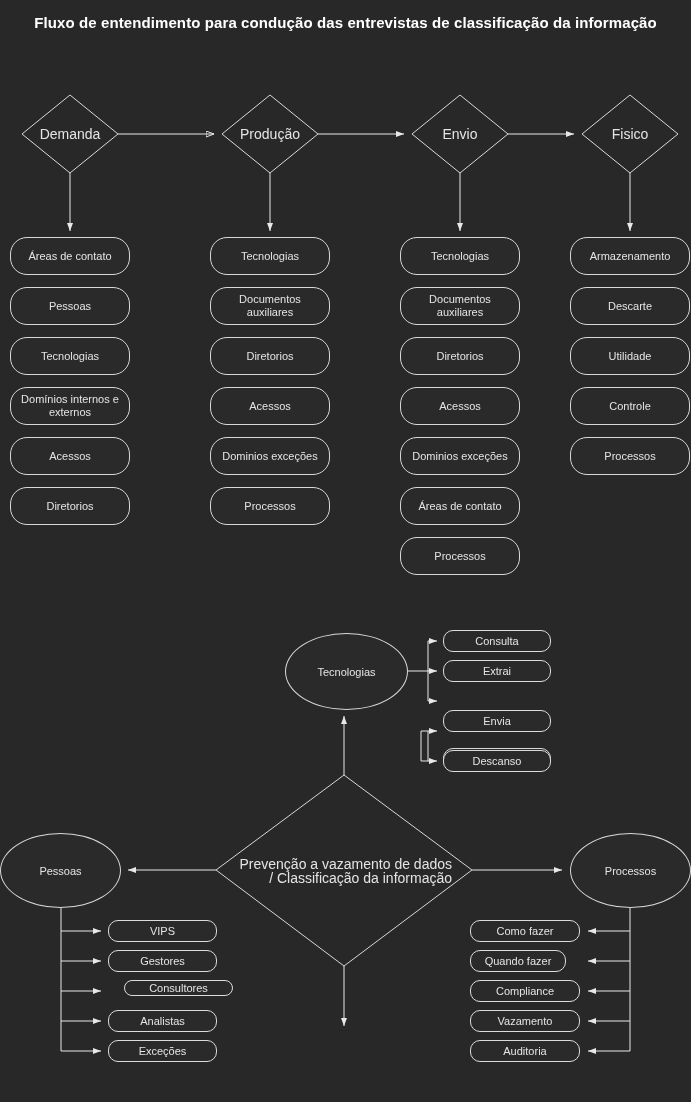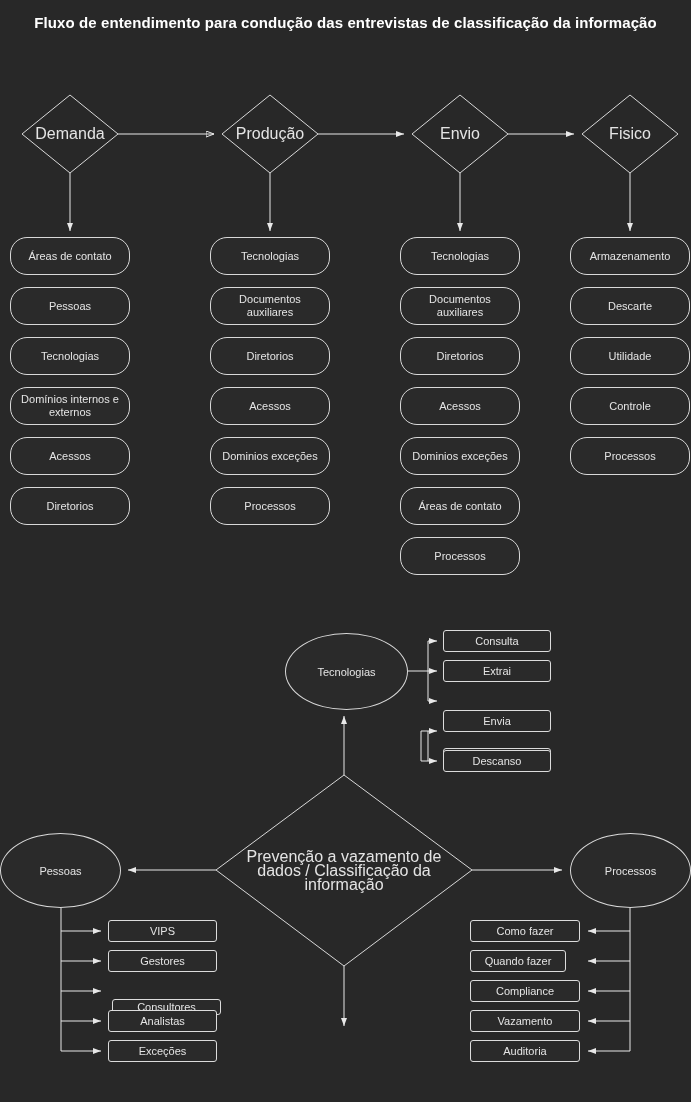--- a/index.html
+++ b/index.html
@@ -52,38 +52,38 @@
   .box {
     border: 1px solid #d8d8d8;
     border-radius: 17px;
     background: #2a2a2a;
     font-size: 11px;
     line-height: 13px;
     padding: 2px 4px;
   }
   .box-sm {
     border: 1px solid #dcdcdc;
-    border-radius: 3px;
+    border-radius: 10px;
     background: #2a2a2a;
     font-size: 11px;
     line-height: 13px;
   }
   .ellipse {
     border: 1px solid #d8d8d8;
     border-radius: 50%;
     background: #2a2a2a;
     font-size: 11px;
   }
   .diamond-label {
     position: absolute;
     display: flex;
     align-items: center;
     justify-content: center;
-    text-align: center;
-    font-size: 16px;
+    text-align: right;
+    font-size: 14px;
     line-height: 14px;
     color: #e4e4e4;
   }
 </style>
 </head>
 <body>
 
 <div id="canvas">
 
   <div class="title">Fluxo de entendimento para condução das entrevistas de classificação da informação</div>
@@ -202,21 +202,21 @@
   <div class="node box-sm" style="left:443px; top:690px; width:108px; height:22px;margin-top:20px;">Envia</div>
   <div class="node box-sm" style="left:443px; top:748px; width:108px; height:22px;">Imputa</div>
   <div class="node box-sm" style="left:443px; top:750px; width:108px; height:22px;">Descanso</div>
 
   <div class="diamond-label" style="left:236px; top:855px; width:216px; height:32px;">Prevenção a vazamento de dados / Classificação da informação</div>
 
   <div class="node ellipse" style="left:0px; top:833px; width:121px; height:75px;">Pessoas</div>
 
   <div class="node box-sm" style="left:108px; top:920px; width:109px; height:22px;">VIPS</div>
   <div class="node box-sm" style="left:108px; top:950px; width:109px; height:22px;">Gestores</div>
-  <div class="node box-sm" style="left:112px; top:980px; width:109px; height:16px;margin-top:19px;">Consultores</div>
+  <div class="node box-sm" style="left:124px; top:980px; width:109px; height:16px;">Consultores</div>
   <div class="node box-sm" style="left:108px; top:1010px; width:109px; height:22px;">Analistas</div>
   <div class="node box-sm" style="left:108px; top:1040px; width:109px; height:22px;">Exceções</div>
 
   <div class="node ellipse" style="left:570px; top:833px; width:121px; height:75px;">Processos</div>
 
   <div class="node box-sm" style="left:470px; top:920px; width:110px; height:22px;">Como fazer</div>
   <div class="node box-sm" style="left:470px; top:950px; width:96px; height:22px;">Quando fazer</div>
   <div class="node box-sm" style="left:470px; top:980px; width:110px; height:22px;">Compliance</div>
   <div class="node box-sm" style="left:470px; top:1010px; width:110px; height:22px;">Vazamento</div>
   <div class="node box-sm" style="left:470px; top:1040px; width:110px; height:22px;">Auditoria</div>

